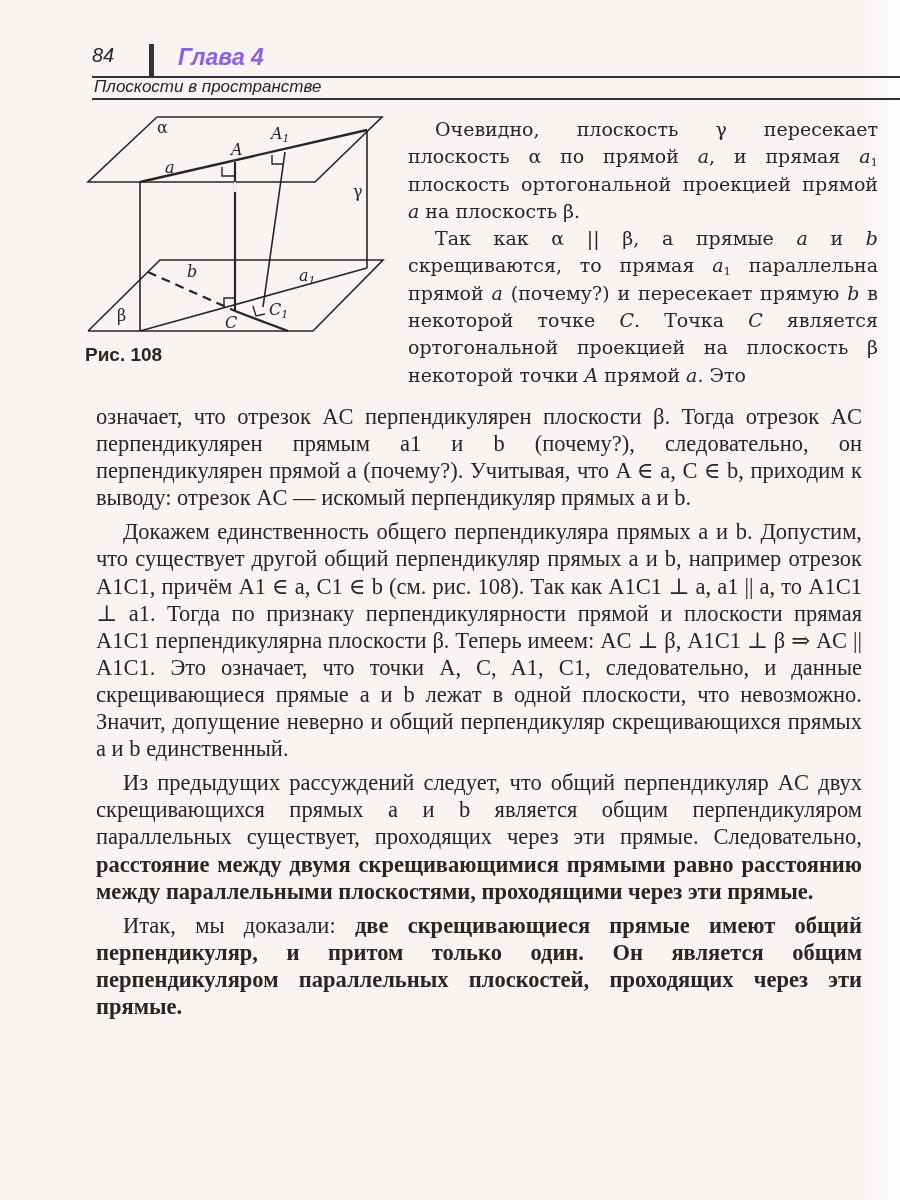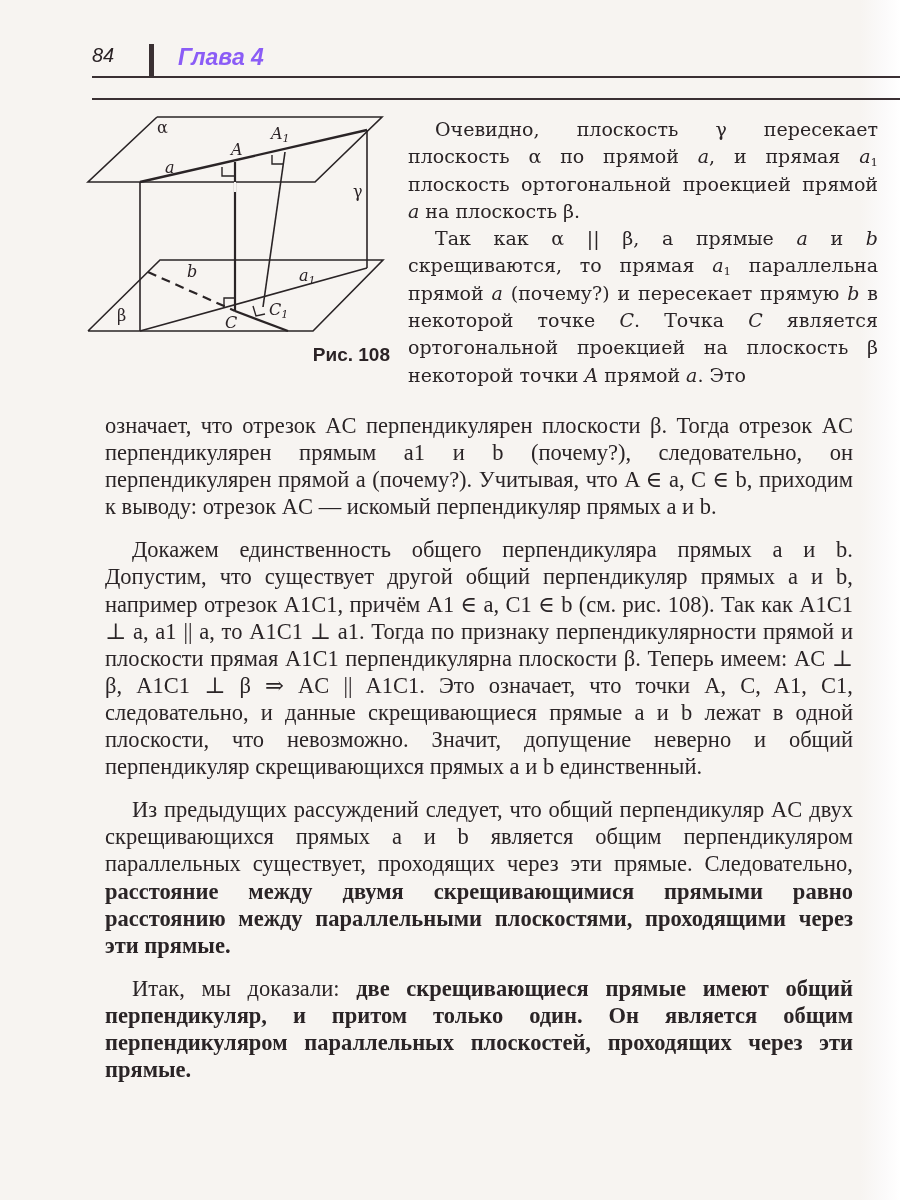--- a/index.html
+++ b/index.html
@@ -29,47 +29,48 @@
   .section-title {
     position:absolute; left:2px; top:39px;
     font-family:"Liberation Sans","DejaVu Sans",sans-serif; font-style:italic;
     font-size:17px; color:#2b2326;
   }
   .rule2 { position:absolute; left:0; top:60px; width:808px; height:2px; background:#3a3033; }
 
   .figure { position:absolute; left:85px; top:112px; width:305px; height:258px; }
   .figure svg { position:absolute; left:0; top:0; }
   .fig-caption {
-    position:absolute; left:0; top:232px; width:305px; text-align:right;
+    position:absolute; left:0; top:232px; width:305px; text-align:left;
     font-family:"Liberation Sans","DejaVu Sans",sans-serif; font-weight:bold; font-size:19px; color:#2b2326;
   }
   .lbl { position:absolute; font-family:"DejaVu Serif",serif; font-size:16px; color:#2b2326; line-height:1; }
   .lbl.it { font-style:italic; }
   .lbl sub { font-size:11px; vertical-align:-3px; }
 
   .text-block { position:absolute; text-align:justify; font-size:19.2px; line-height:27.2px; }
   .text-block p { margin:0; }
   .narrow { left:408px; top:116px; width:470px; font-family:"DejaVu Serif",serif; font-size:19px; line-height:27.3px; }
   .indent { text-indent:27px; }
   .wide { left:89px; top:396px; width:780px; font-family:"Liberation Serif","DejaVu Serif",serif; font-size:22.5px; line-height:27.1px; }
-  .wide p { margin:16px; }
+  .wide p { margin:7px; }
   .i { font-style:italic; }
   .b { font-weight:bold; }
   sub { font-size:0.62em; vertical-align:-0.25em; line-height:0; }
 </style>
 </head>
 <body>
 
 <div class="page-shade"></div>
 
 <div class="running-head">
   <span class="page-num">84</span>
   <div class="head-bar"></div>
   <span class="chapter">Глава 4</span>
   <div class="rule1"></div>
+  <span class="section-title">Плоскости в пространстве</span>
   <div class="rule2"></div>
 </div>
 
 <div class="figure">
   <svg width="305" height="230" viewBox="0 0 305 230">
     <g stroke="#2a2426" fill="none" stroke-width="1.6">
 
       <polyline points="72,5 297,5 230,70 3,70 72,5"></polyline>
 
       <line x1="55" y1="70" x2="282" y2="18" stroke-width="2.4"></line>

